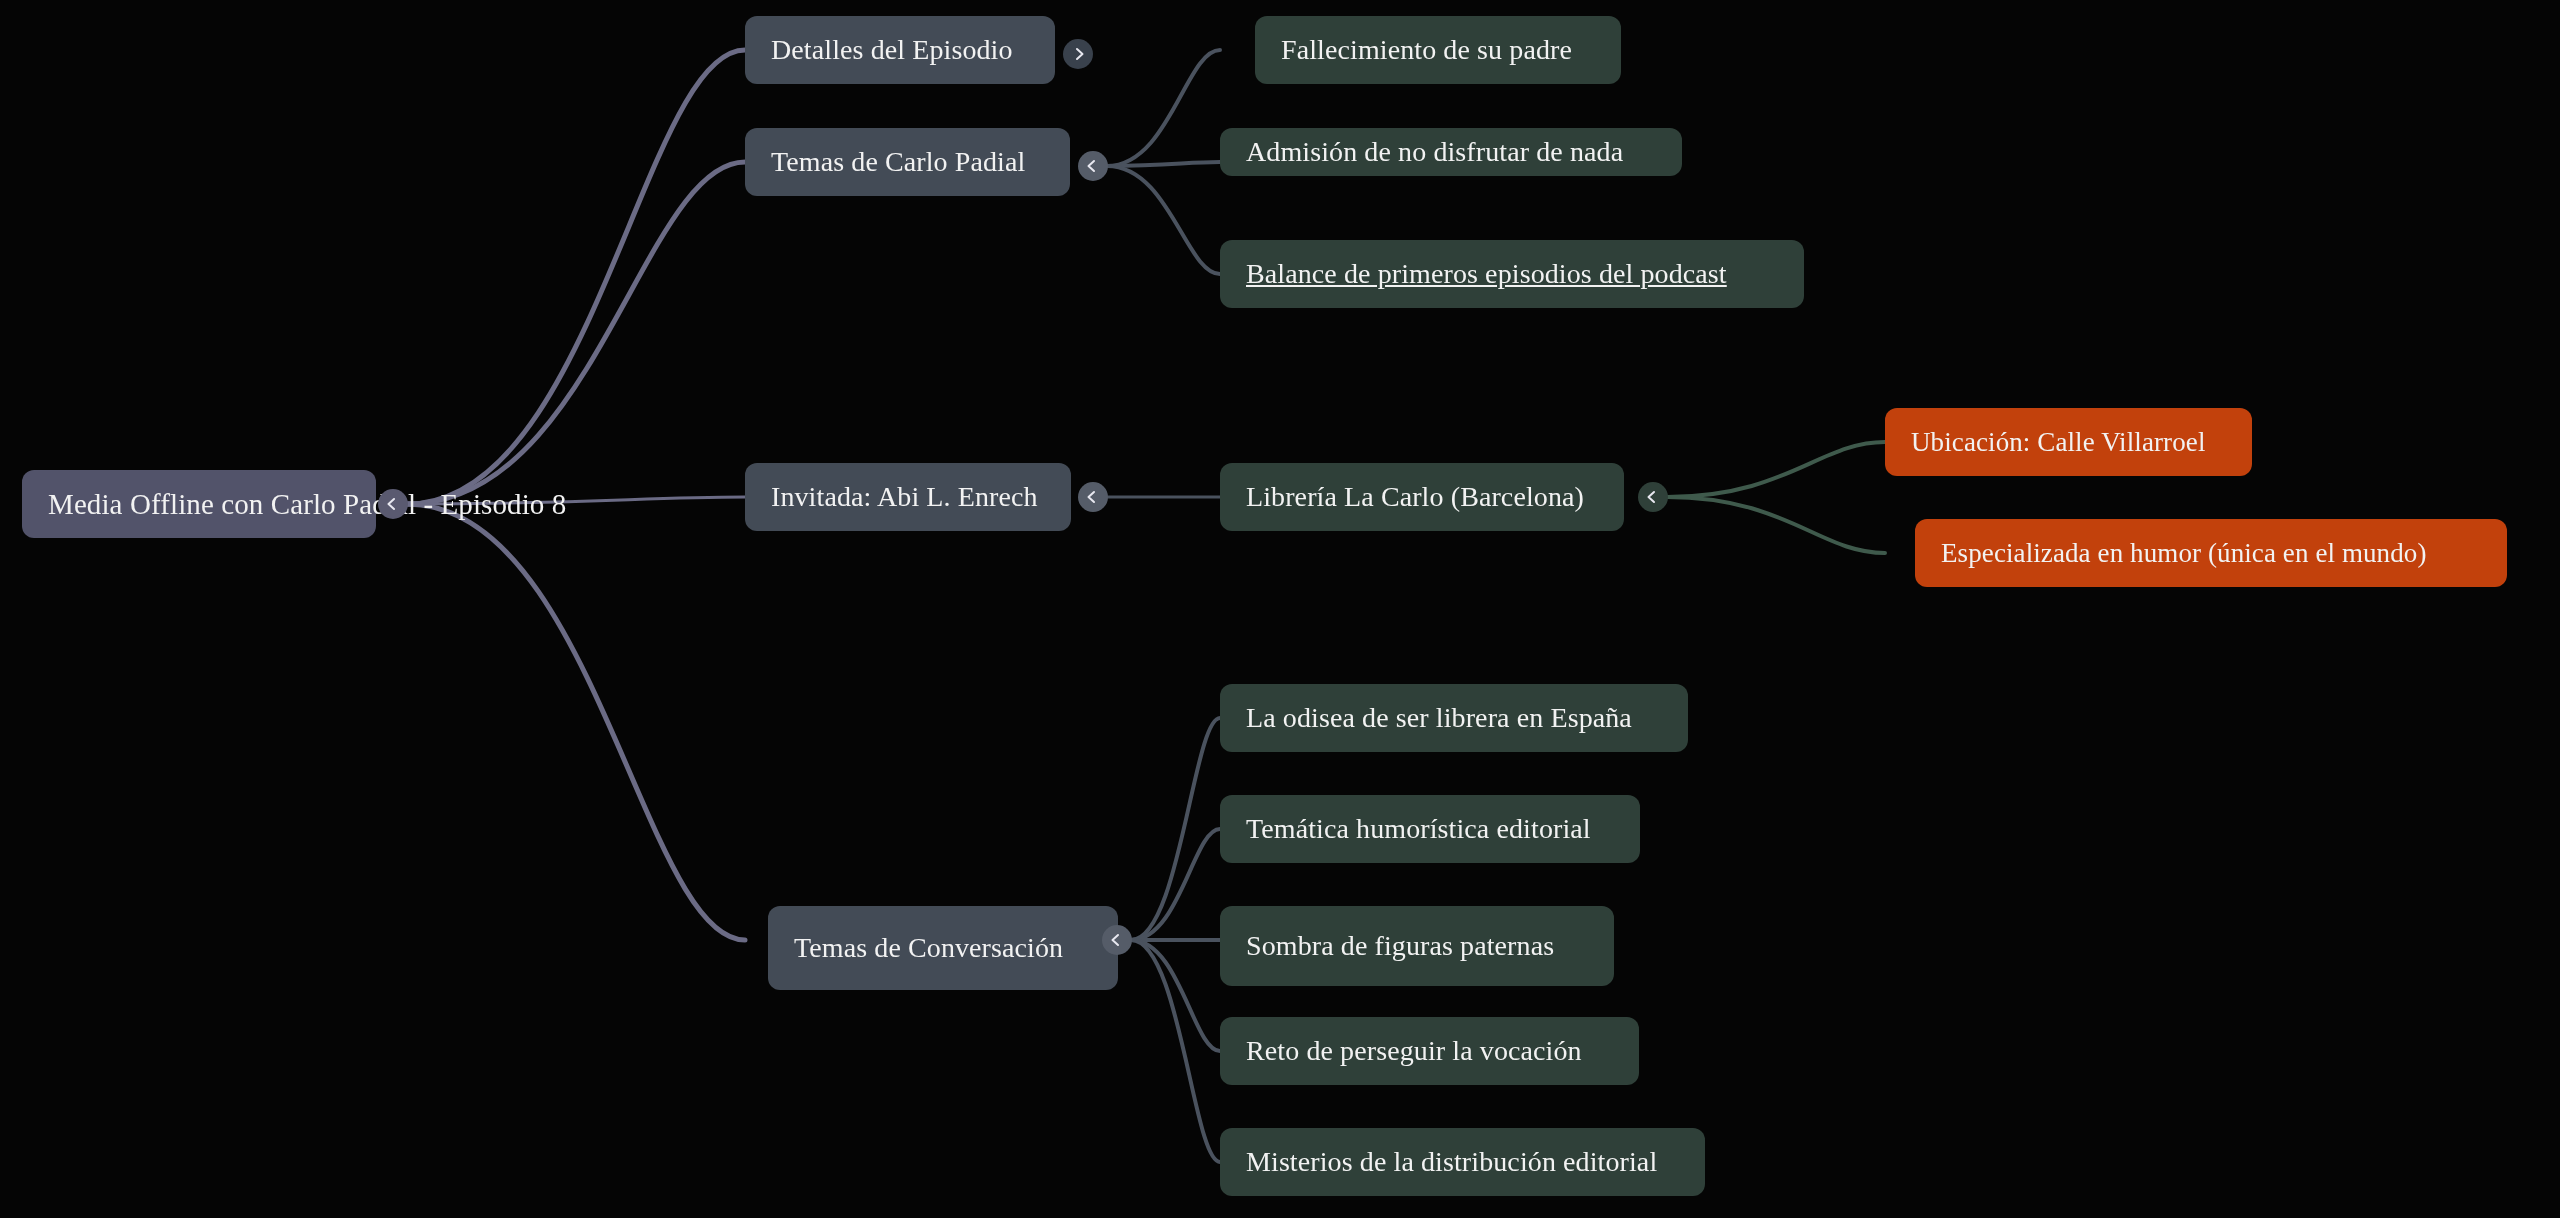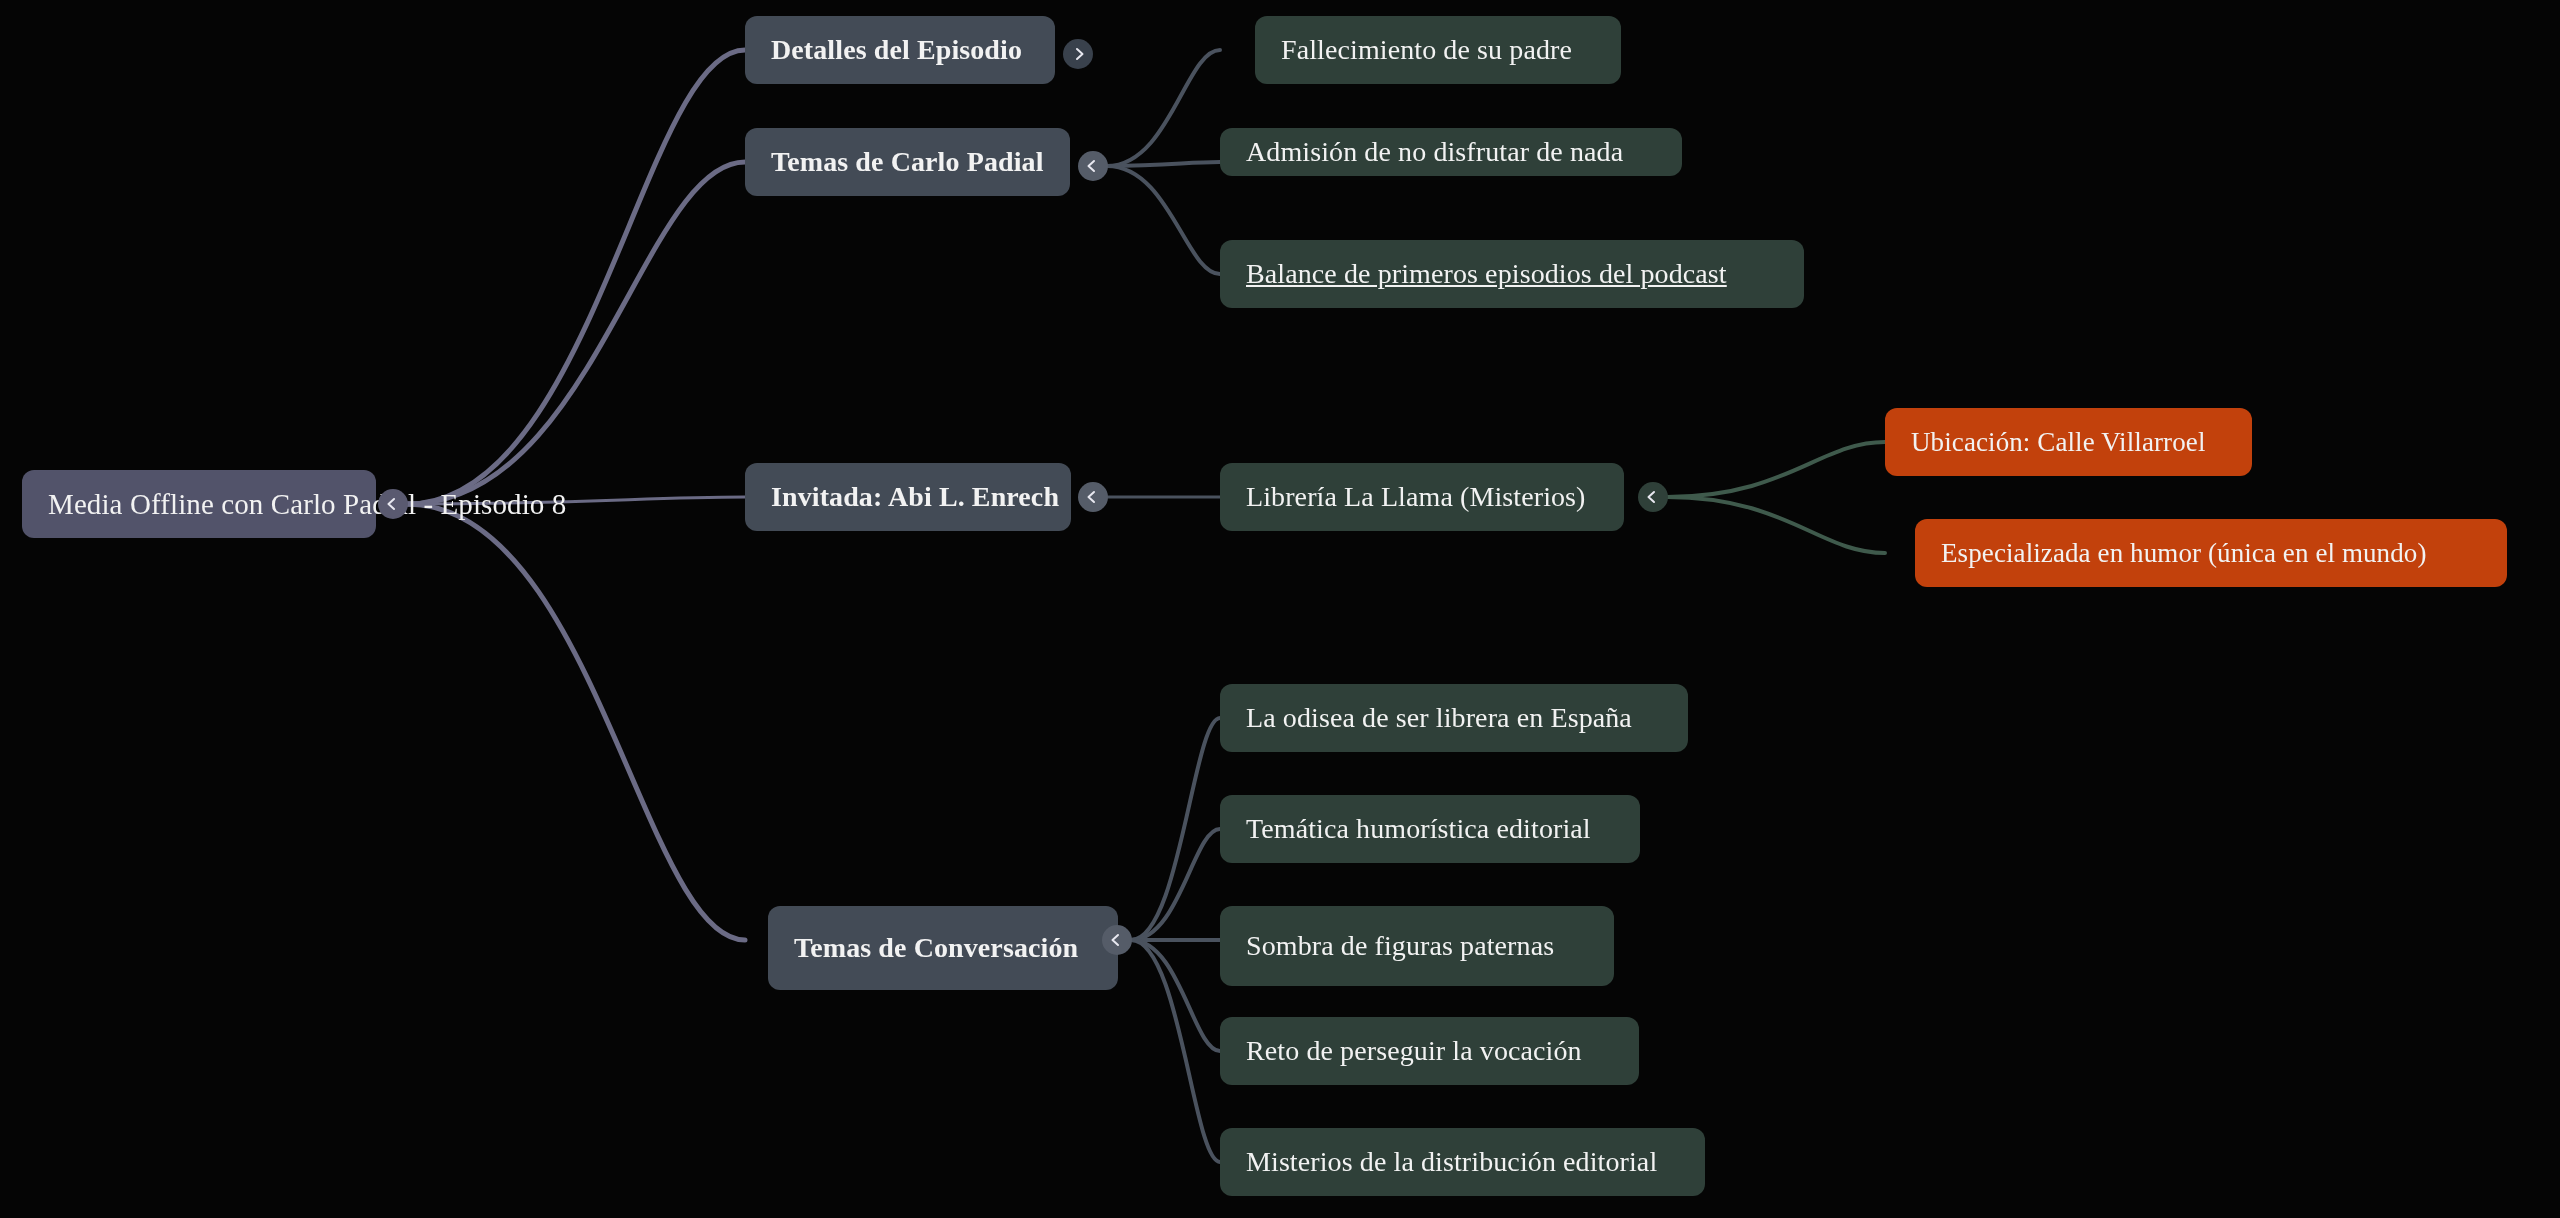--- a/index.html
+++ b/index.html
@@ -39,21 +39,21 @@
     letter-spacing: .1px;
   }
 
   .node .label {
     display: block;
     line-height: 1;
   }
 
   
   .d0 { background: #52536a; font-size: 29px; }
-  .d1 { background: #434b56; font-size: 28px; font-weight: bold; }
+  .d1 { background: #434b56; font-size: 28px; }
   .d2 { background: #2f4039; font-size: 28px; }
   .d3 { background: #c2410c; font-size: 27px; }
 
   .toggle {
     position: absolute;
     width: 30px;
     height: 30px;
     border-radius: 50%;
     display: flex;
     align-items: center;
@@ -125,21 +125,21 @@
       </div>
       <div class="node d1" style="left: 745px; top: 463px; width: 326px; height: 68px;">
         <span class="label">Invitada: Abi L. Enrech</span>
       </div>
       <div class="toggle tg-grey" style="left: 1078px; top: 482px;">
         <svg width="20" height="20" viewBox="0 0 20 20">
           <path d="M11 5 L5.5 10 L11 15" fill="none" stroke="#e8e8f0" stroke-width="2" stroke-linecap="round" stroke-linejoin="round"></path>
         </svg>
       </div>
       <div class="node d2" style="left: 1220px; top: 463px; width: 404px; height: 68px;">
-        <span class="label">Librería La Llama (Misterios)</span>
+        <span class="label">Librería La Carlo (Barcelona)</span>
       </div>
       <div class="toggle tg-green" style="left: 1638px; top: 482px;">
         <svg width="20" height="20" viewBox="0 0 20 20">
           <path d="M11 5 L5.5 10 L11 15" fill="none" stroke="#e8e8f0" stroke-width="2" stroke-linecap="round" stroke-linejoin="round"></path>
         </svg>
       </div>
       <div class="node d3" style="left: 1885px; top: 408px; width: 367px; height: 68px;">
         <span class="label">Ubicación: Calle Villarroel</span>
       </div>
       <div class="node d3" style="left: 1885px; top: 519px; width: 592px; height: 68px; margin-left: 30px;">

